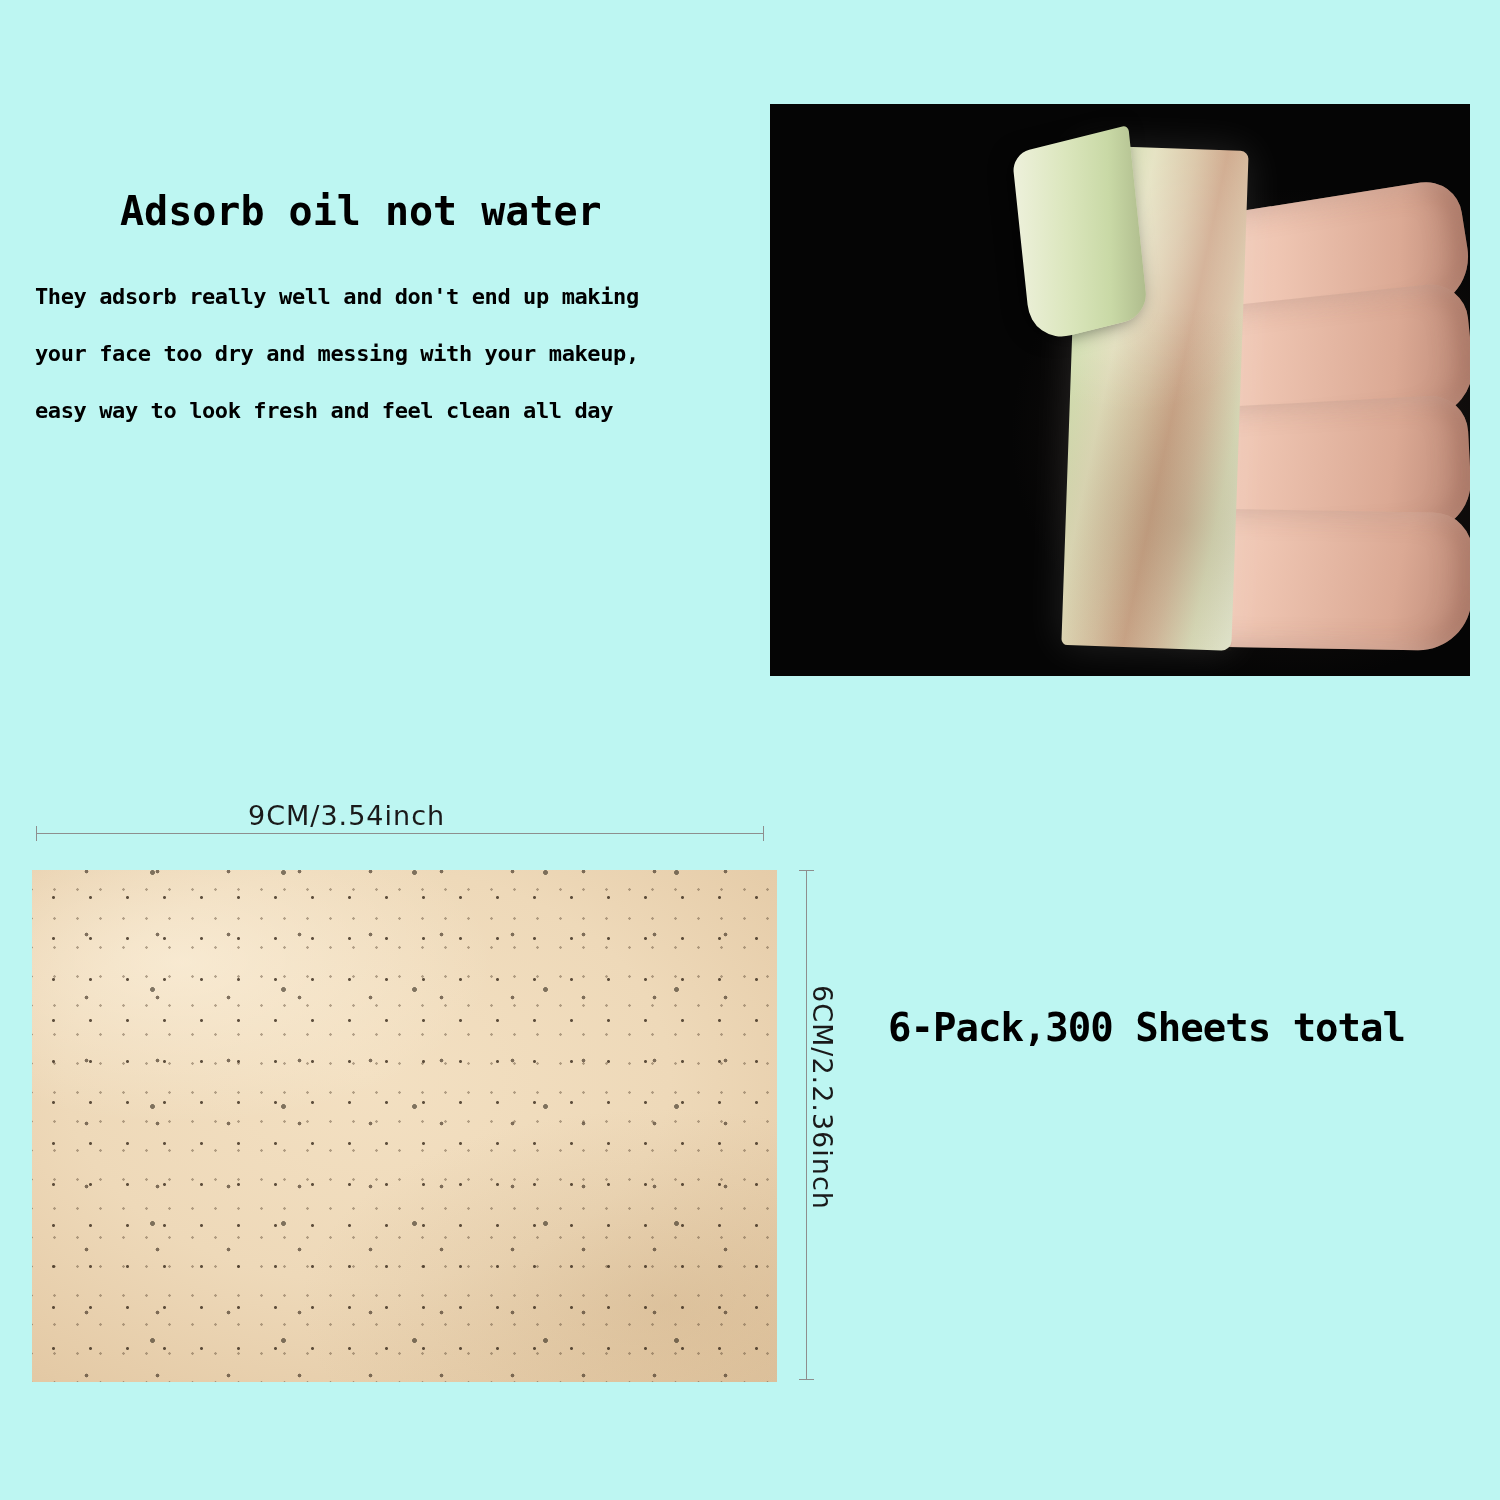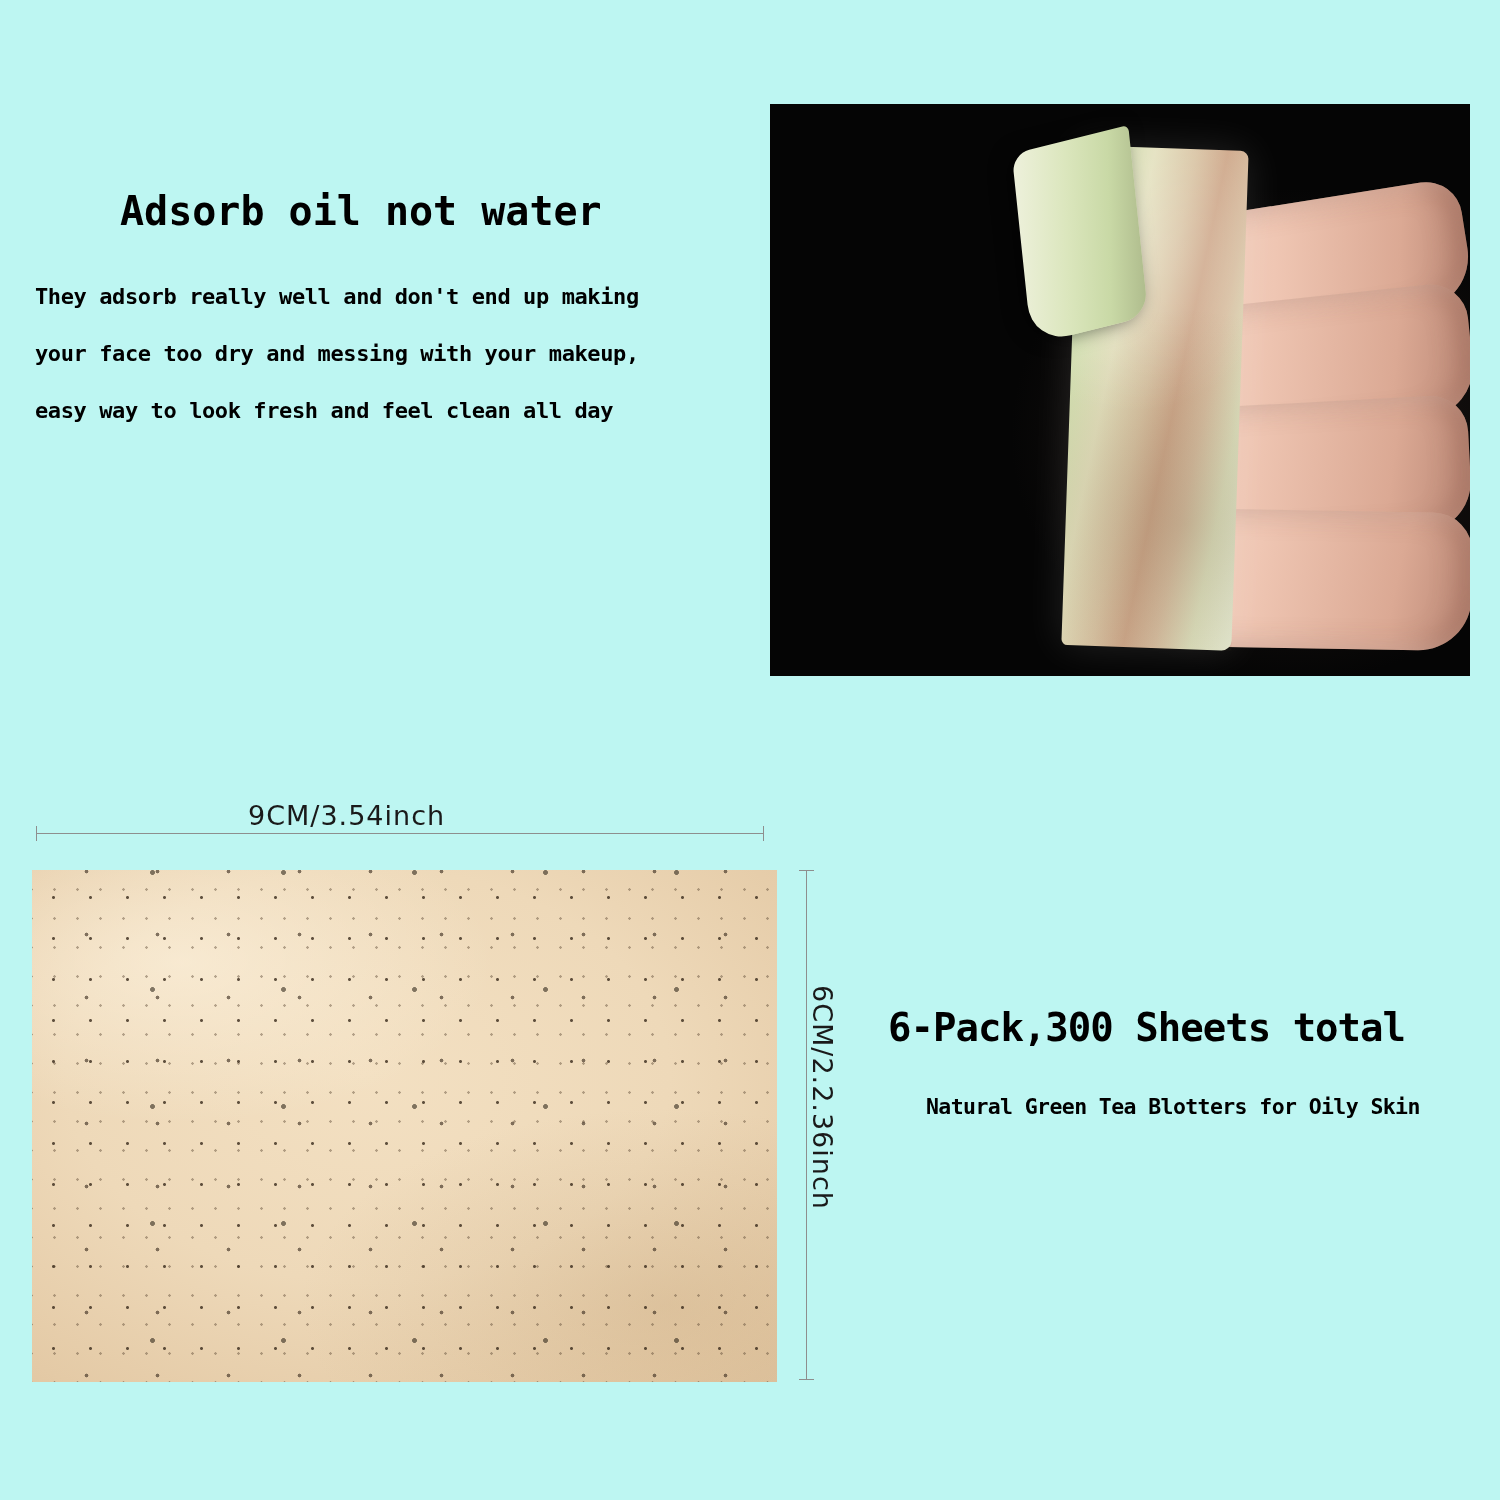--- a/index.html
+++ b/index.html
@@ -303,17 +303,16 @@
     <div class="paper-tone"></div>
     <div class="speckles"></div>
   </div>
 
   <div class="dim-right-line"></div>
   <div class="dim-right-label">6CM/2.2.36inch</div>
 
   <div class="br-block">
     <h2 class="br-title">6-Pack,300 Sheets total</h2>
     <div class="br-list">
-      <div class="br-item">Natural Green Tea Blotters for Oily Skin</div>
     </div>
   </div>
 
 </div>
 
 </body></html>

